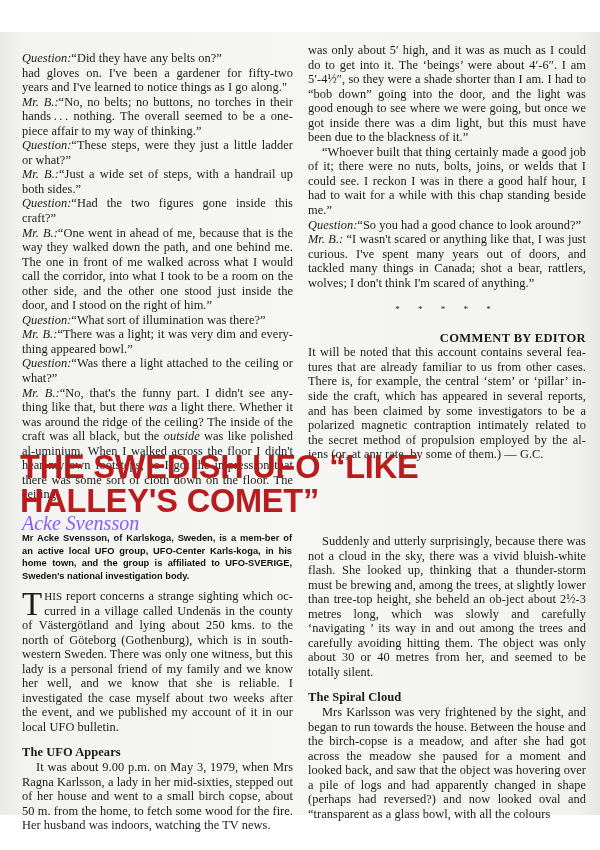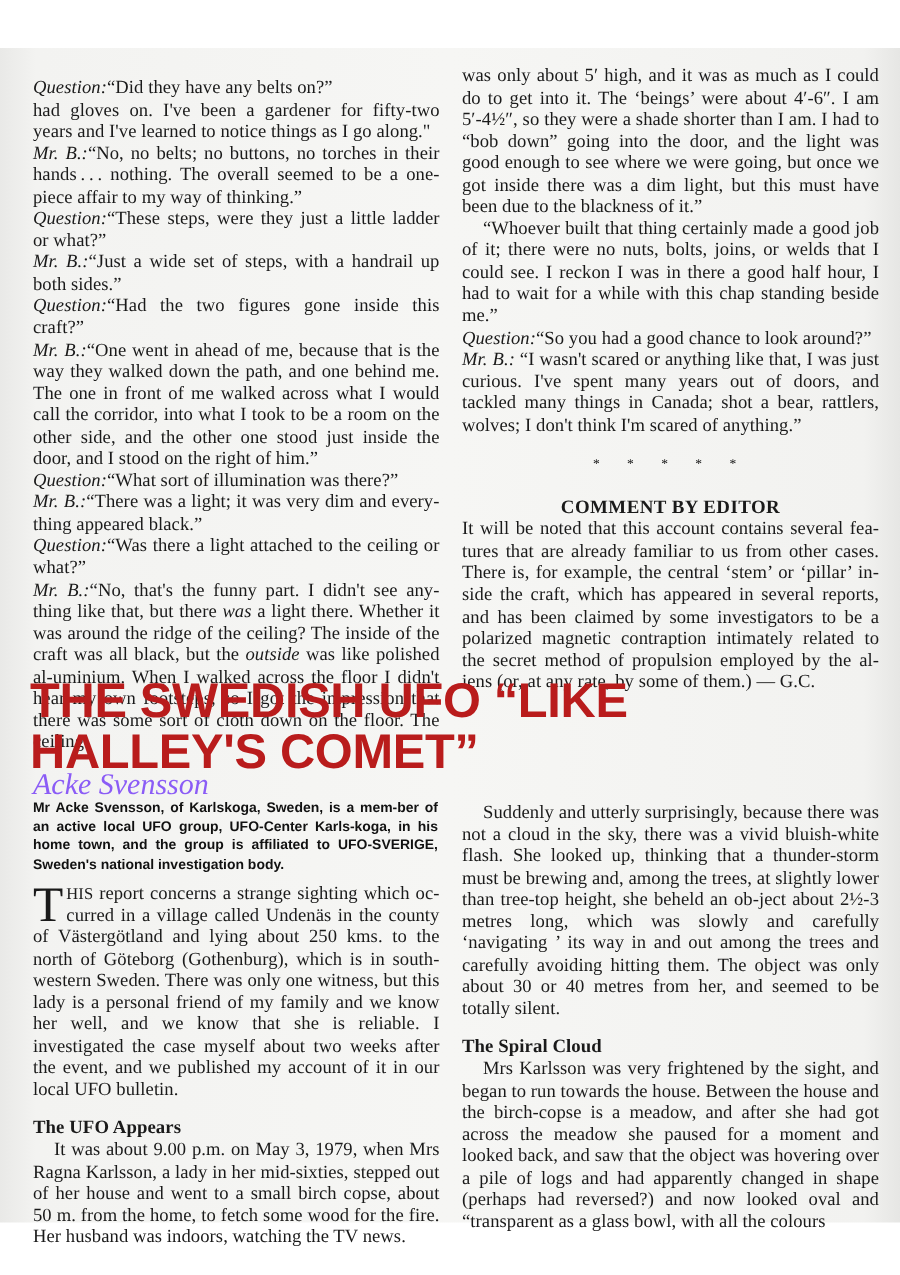--- a/index.html
+++ b/index.html
@@ -14,21 +14,21 @@
   .col {
     position: absolute; font-size: 12.4px; line-height: 14.55px; text-align: justify;
     letter-spacing: 0.05px; hyphens: manual;
   }
   .col p { margin: 0; }
   .col1 { left: 22px; top: 51px; width: 271px; }
   .col2 { left: 308px; top: 43px; width: 278px; }
   .q { font-style: italic; }
   .indent { text-indent: 14px; }
   .stars { text-align: center; letter-spacing: 8px; font-size: 9px; margin: 12px 0 14px 0 !important; }
-  .comment-head { font-weight: bold; font-size: 12.6px; letter-spacing: 0.3px; margin: 0; text-align: center; }
+  .comment-head { font-weight: bold; font-size: 12.6px; letter-spacing: 0.3px; margin: 0; text-align: right; }
   .title {
     position: absolute; left: 20px; top: 450px; width: 520px;
     font-family: "Liberation Sans", "DejaVu Sans", sans-serif; font-weight: bold;
     font-size: 32.5px; line-height: 34px; letter-spacing: -0.2px; color: #b91c1c;
   }
   .author {
     position: absolute; left: 22px; top: 512px;
     font-family: "Liberation Serif", serif; font-style: italic; font-size: 20px; color: #8b5cf6;
   }
   .intro {
@@ -51,21 +51,21 @@
 
 <div class="col col1">
   <p><span class="q">Question:</span><span>“Did they have any belts on?”</span></p>
   <p>had gloves on. I've been a gardener for fifty-two years and I've learned to notice things as I go along."</p>
   <p><span class="q">Mr. B.:</span><span>“No, no belts; no buttons, no torches in their hands . . . nothing. The overall seemed to be a one-piece affair to my way of thinking.”</span></p>
   <p><span class="q">Question:</span><span>“These steps, were they just a little ladder or what?”</span></p>
   <p><span class="q">Mr. B.:</span><span>“Just a wide set of steps, with a handrail up both sides.”</span></p>
   <p><span class="q">Question:</span><span>“Had the two figures gone inside this craft?”</span></p>
   <p><span class="q">Mr. B.:</span><span>“One went in ahead of me, because that is the way they walked down the path, and one behind me. The one in front of me walked across what I would call the corridor, into what I took to be a room on the other side, and the other one stood just inside the door, and I stood on the right of him.”</span></p>
   <p><span class="q">Question:</span><span>“What sort of illumination was there?”</span></p>
-  <p><span class="q">Mr. B.:</span><span>“There was a light; it was very dim and every-thing appeared black.”</span></p>
+  <p><span class="q">Mr. B.:</span><span>“There was a light; it was very dim and every-thing appeared bowl.”</span></p>
   <p><span class="q">Question:</span><span>“Was there a light attached to the ceiling or what?”</span></p>
   <p><span class="q">Mr. B.:</span><span>“No, that's the funny part. I didn't see any-thing like that, but there </span><em>was</em><span> a light there. Whether it was around the ridge of the ceiling? The inside of the craft was all black, but the </span><em>outside</em><span> was like polished al-uminium. When I walked across the floor I didn't hear my own footsteps, so I got the impression that there was some sort of cloth down on the floor. The ceiling</span></p>
 </div>
 
 <div class="col col2">
   <p>was only about 5′ high, and it was as much as I could do to get into it. The ‘beings’ were about 4′-6″. I am 5′-4½″, so they were a shade shorter than I am. I had to “bob down” going into the door, and the light was good enough to see where we were going, but once we got inside there was a dim light, but this must have been due to the blackness of it.”</p>
   <p class="indent">“Whoever built that thing certainly made a good job of it; there were no nuts, bolts, joins, or welds that I could see. I reckon I was in there a good half hour, I had to wait for a while with this chap standing beside me.”</p>
   <p><span class="q">Question:</span><span>“So you had a good chance to look around?”</span></p>
   <p><span class="q">Mr. B.:</span><span> “I wasn't scared or anything like that, I was just curious. I've spent many years out of doors, and tackled many things in Canada; shot a bear, rattlers, wolves; I don't think I'm scared of anything.”</span></p>
   <p class="stars">* * * * *</p>

